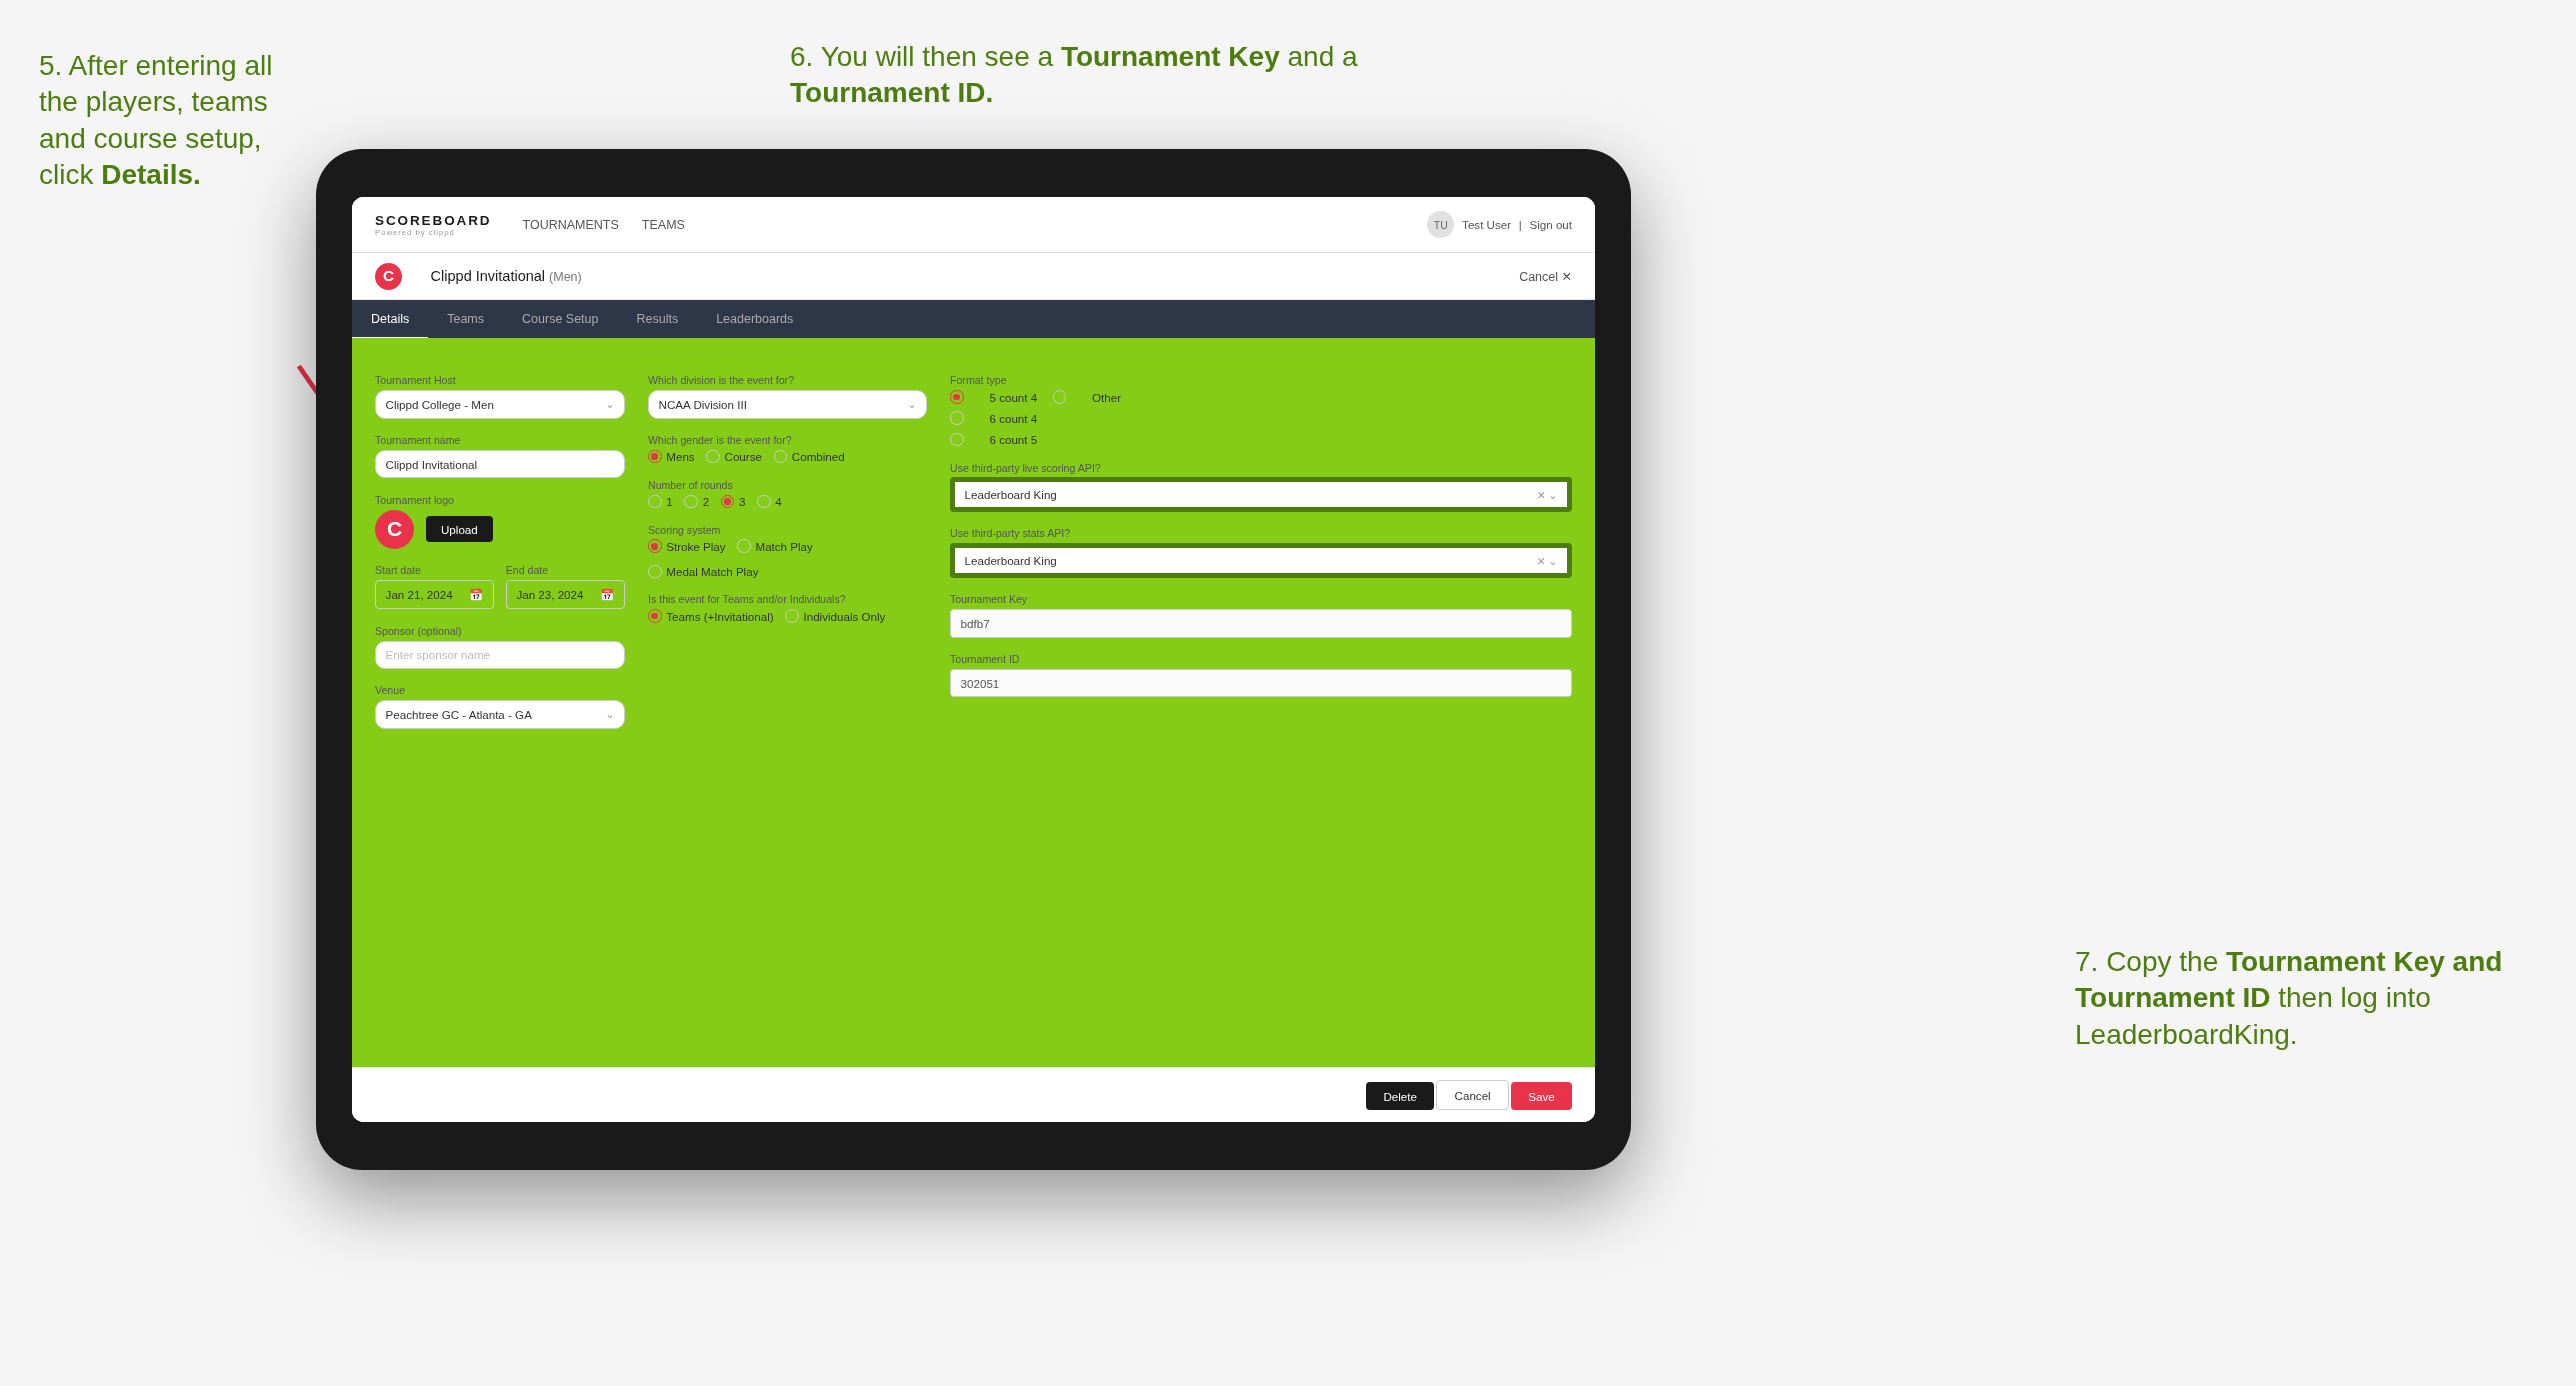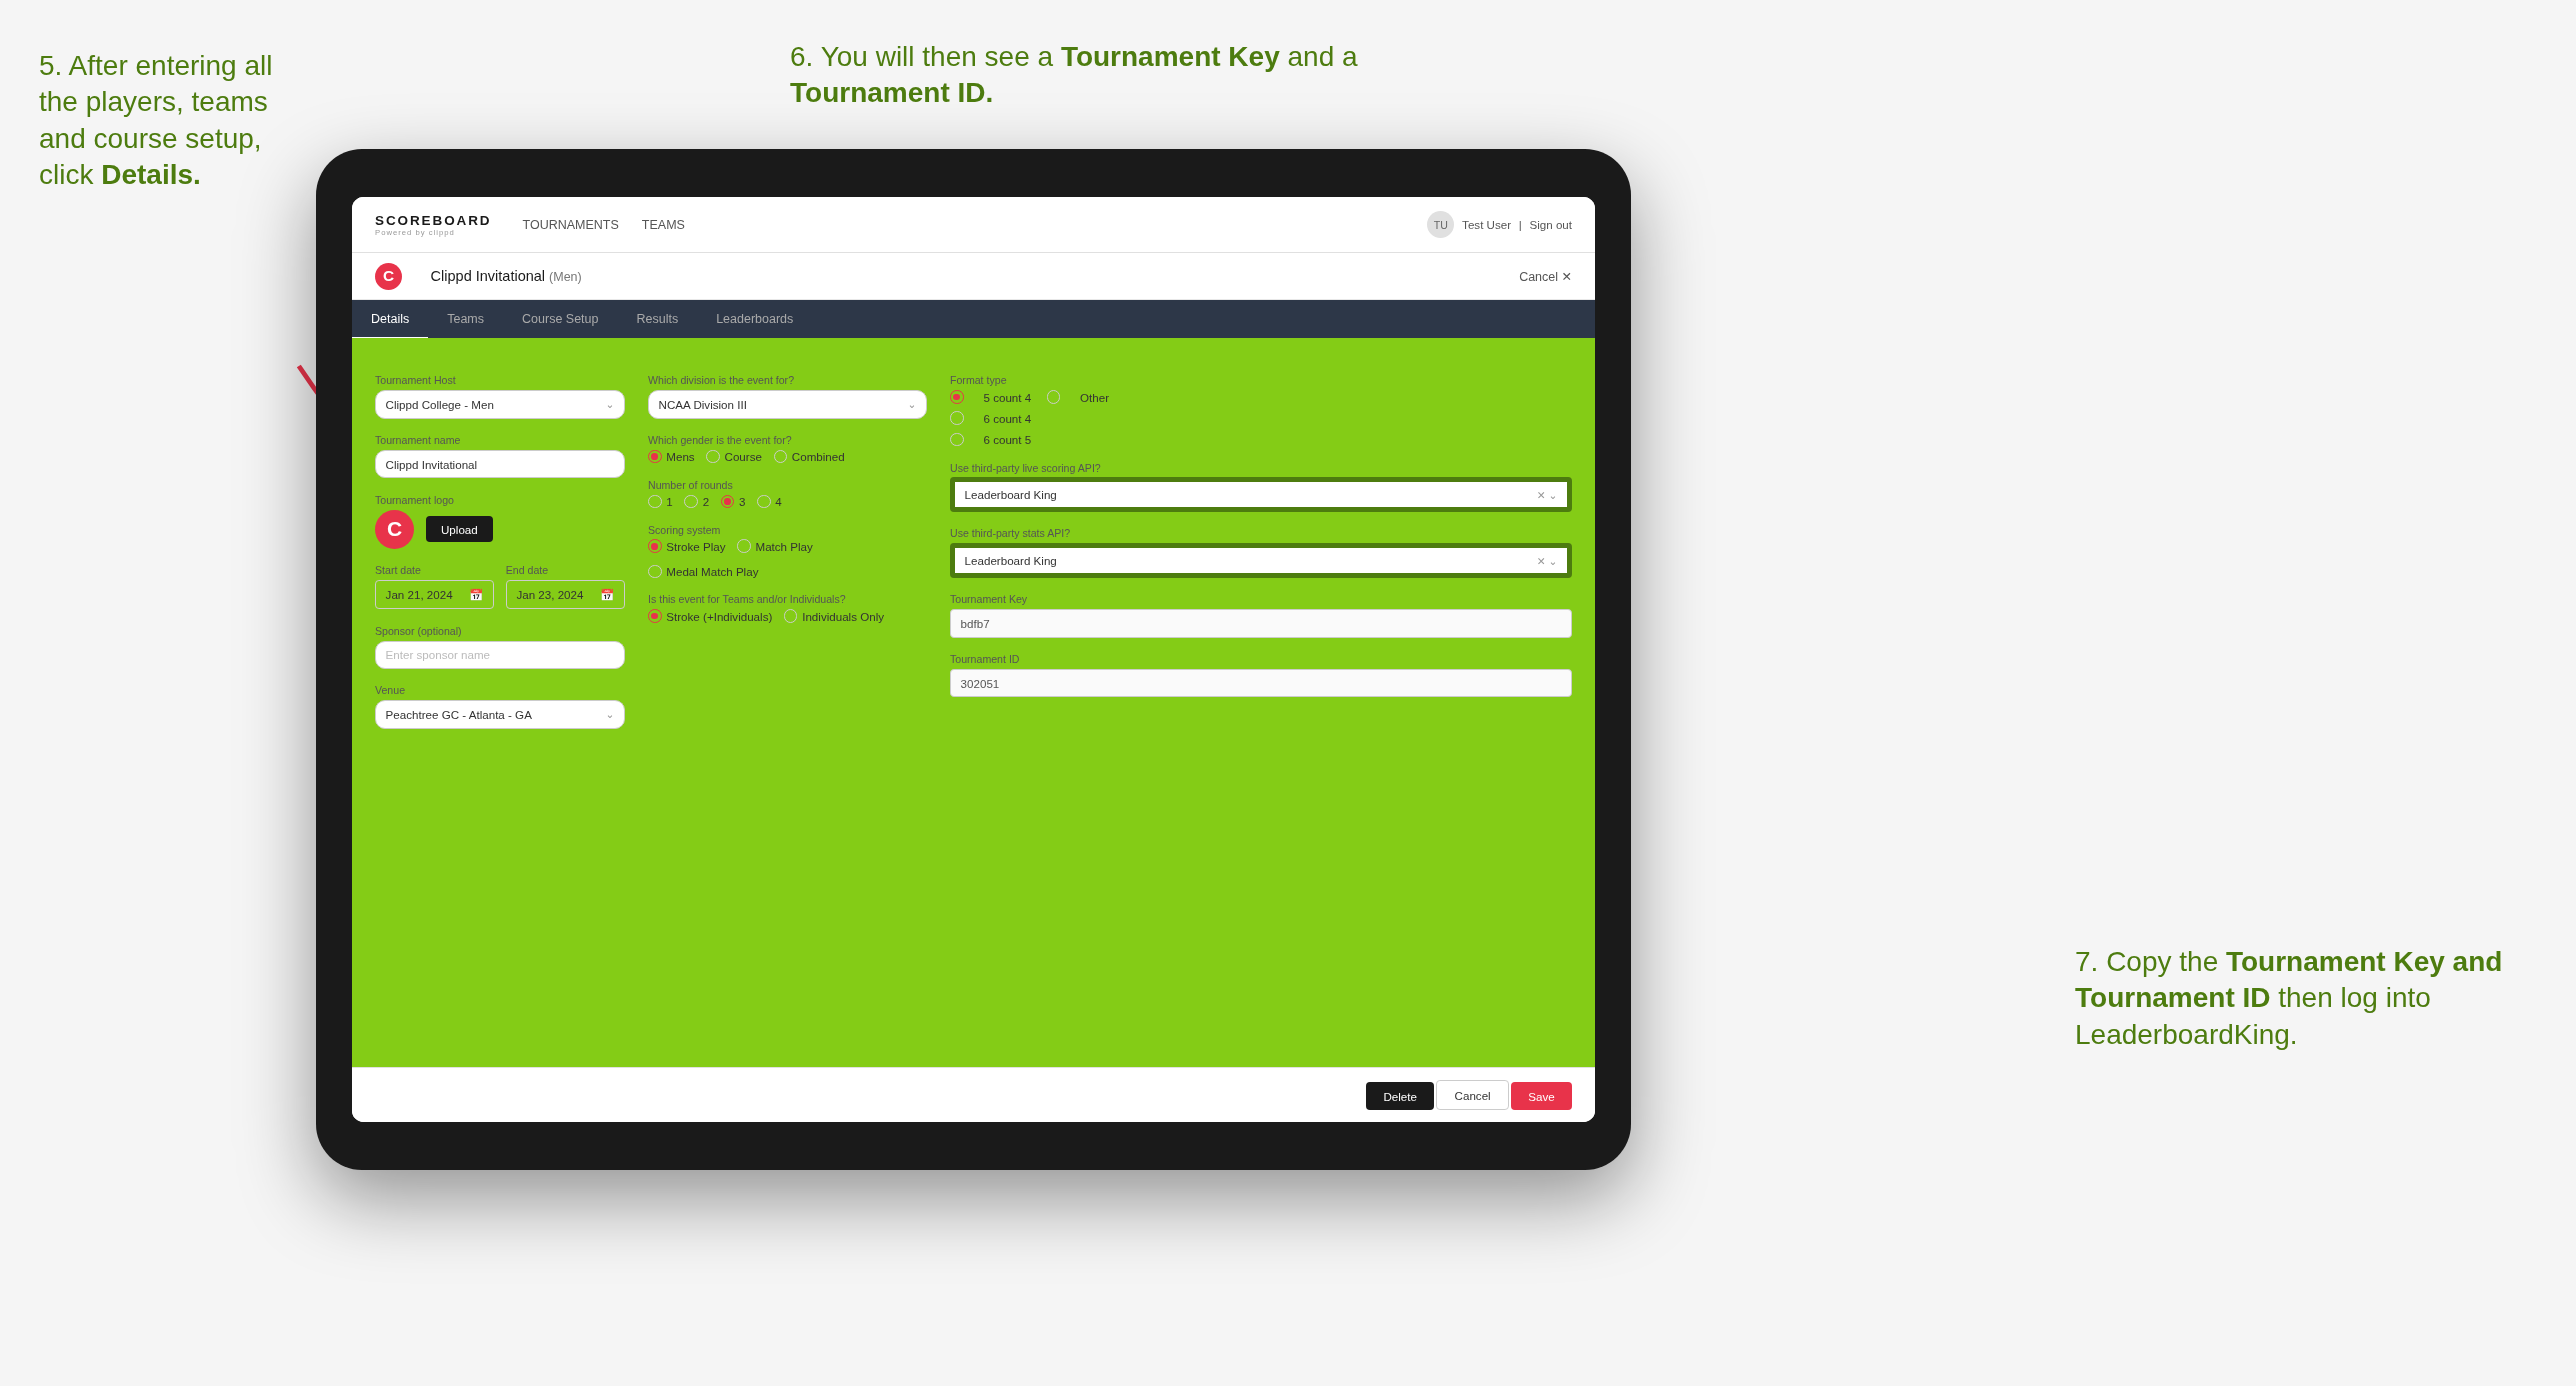--- a/index.html
+++ b/index.html
@@ -290,21 +290,21 @@
     }
 
     .format-col {
       display: flex;
       flex-direction: column;
       gap: 7.7px;
     }
     .format-row {
       display: flex;
       align-items: center;
-      gap: 20px;
+      gap: 26px;
       font-size: 11.6px;
       color: #333;
     }
 
     .third-party-box {
       border: 5px solid #4d7c0f;
       border-radius: 3.9px;
       padding: 5.8px 9.6px;
       font-size: 11.6px;
       color: #333;
@@ -547,21 +547,21 @@
               <div class="radio-circle"></div>
               <span>Medal Match Play</span>
             </div>
           </div>
         </div>
         <div>
           <div class="field-label">Is this event for Teams and/or Individuals?</div>
           <div class="radio-group">
             <div class="radio-item">
               <div class="radio-circle selected"></div>
-              <span>Stroke (+Individuals)</span>
+              <span>Teams (+Invitational)</span>
             </div>
             <div class="radio-item">
               <div class="radio-circle"></div>
               <span>Individuals Only</span>
             </div>
           </div>
         </div>
       </div>
 
       <div class="col col-right">

